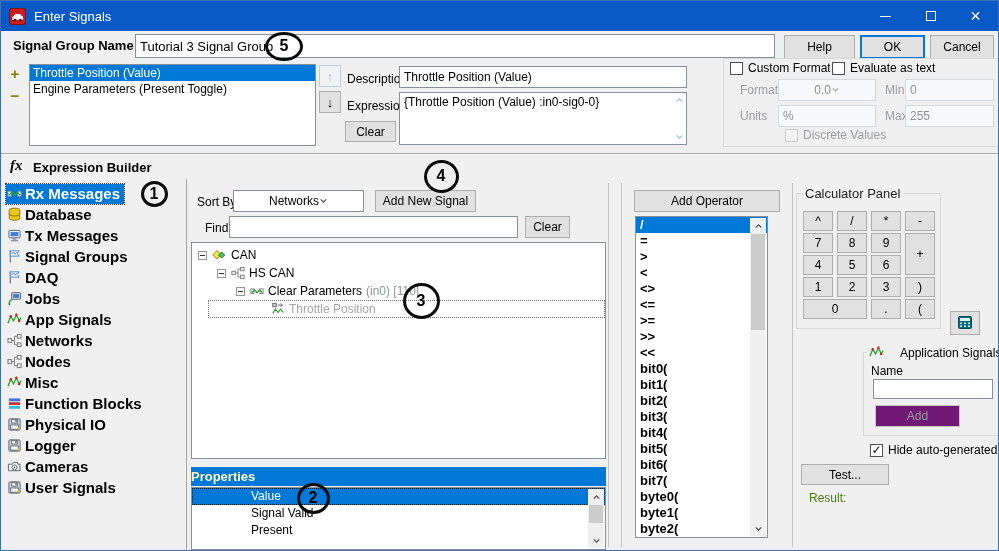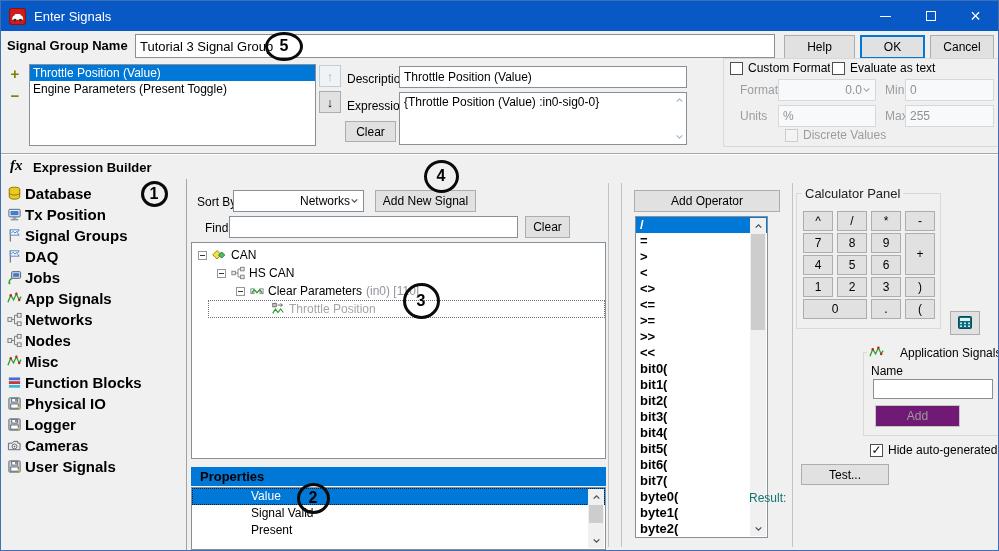--- a/index.html
+++ b/index.html
@@ -22,21 +22,21 @@
   
   .label { position:absolute; font-size:12px; color:#000; white-space:nowrap; }
   .label.dim { color:#9a9d9f; }
   .btn { position:absolute; background:#e1e1e1; border:1px solid #adadad; font-size:12px;
          display:flex; align-items:center; justify-content:center; white-space:nowrap; }
   .btn.default { border:2px solid #0078d7; }
   .btn.disabled { background:#701a75; border-color:#c6c6c6; color:#9b9b9b; }
   .input { position:absolute; background:#fff; border:1px solid #878f99; font-size:12px;
            display:flex; align-items:center; padding:0 4px; white-space:nowrap; overflow:hidden; }
   .input.disabled { background:#f8f9fa; border-color:#d6d9dc; color:#8d9196; }
-  .select { justify-content:flex-end; }
+  .select { justify-content:center; }
   .select .chev { color:#4a4a4a; display:inline-flex; }
   .select.disabled .chev { color:#a7abb0; }
   .checkbox { position:absolute; display:flex; align-items:center; gap:5px; font-size:12px; white-space:nowrap; }
   .cbox { width:13px; height:13px; background:#fff; border:1px solid #4f4f4f; display:flex;
           align-items:center; justify-content:center; font-size:12px; line-height:12px; color:#111; flex:0 0 auto; }
   .checkbox.disabled { color:#9a9d9f; }
   .checkbox.disabled .cbox { border-color:#cbcccd; background:#f4f4f4; }
   .groupbox { position:absolute; border:1px solid #d9d9d9; }
   .group-title { position:absolute; font-size:13px; color:#222; background:#f0f0f0; padding:0 3px; white-space:nowrap; }
 
@@ -45,21 +45,21 @@
   .lrow.selected { background:#0078d7; color:#fff; }
 
   
   .sb { position:absolute; top:1px; bottom:1px; right:1px; width:16px; background:#f0f0f0; }
   .sb-btn { position:absolute; left:0; width:16px; height:15px; display:flex; align-items:center;
             justify-content:center; color:#4a4a4a; }
   .sb-up { top:0; } .sb-down { bottom:0; }
   .sb-thumb { position:absolute; left:1px; width:14px; background:#cdcdcd; }
 
   
-  .sgn-label { left:6px; top:37px; font-weight:bold; font-size:13px; }
+  .sgn-label { left:12px; top:37px; font-weight:bold; font-size:13px; }
   .sgn-input { left:134px; top:33px; width:640px; height:24px; font-size:13px; }
 
   
   .pm { position:absolute; font-weight:bold; font-size:15px; color:#7e7e00; width:16px; text-align:center; }
   .move-btn { width:22px; height:22px; font-weight:bold; font-size:13px; }
   .move-btn.disabled { background:#f0f3f6; border-color:#bfcdd9; color:#a3b4c4; }
   .expr-box { position:absolute; background:#fff; border:1px solid #878f99; font-size:12px; padding:2px 14px 2px 4px; }
   .expr-chev { position:absolute; right:2px; color:#a3bccb; display:inline-flex; }
 
   
@@ -92,21 +92,21 @@
   .tree-row { height:18px; display:flex; align-items:center; border:1px solid transparent; white-space:nowrap; }
   .tree-row.focused { border:1px dotted #707070;margin-left:16px; }
   .expander { width:9px; height:9px; border:1px solid #969696; position:relative; margin-right:5px; flex:0 0 auto; background:#fff; }
   .expander::after { content:""; position:absolute; left:1px; right:1px; top:3px; height:1px; background:#333; }
   .tree-icon { display:inline-flex; margin-right:4px; flex:0 0 auto; }
   .tree-label.dimmed { color:#a6a6a6; }
   .tree-suffix { color:#8f959d; margin-left:4px; }
 
   
   .props-header { position:absolute; left:190px; top:466px; width:415px; height:19px; background:#0078d7;
-                  color:#000000; font-weight:bold; font-size:13px; display:flex; align-items:center; padding-left:9px; }
+                  color:#fef9c3; font-weight:bold; font-size:13px; display:flex; align-items:center; padding-left:0; }
   .props-list { position:absolute; left:190px; top:486px; width:415px; height:63px; background:#fff;
                 border:1px solid #878f99; overflow:hidden; }
   .prop-row { height:17px; line-height:15px; padding-left:58px; border:1px solid transparent; font-size:12px; white-space:nowrap; }
   .prop-row.selected { background:#0078d7; color:#fff; border:1px dotted rgba(0,0,0,.7); }
 
   
   .vline { position:absolute; width:1px; background:#c3c3c3; top:182px; bottom:3px; }
 
   
   .addop-btn { left:633px; top:189px; width:146px; height:22px; }
@@ -128,21 +128,21 @@
   
   .apps-group { left:862px; top:351px; width:150px; height:84px; }
   .apps-title { position:absolute; left:866px; top:344px; font-size:12px; background:#f0f0f0; padding:0 2px;
                 display:flex; align-items:center; gap:16px; white-space:nowrap; }
   .apps-name-label { left:870px; top:363px; }
   .apps-input { left:872px; top:378px; width:120px; height:20px; }
   .apps-add-btn { left:874px; top:404px; width:85px; height:22px; }
 
   .hide-cb { left:869px; top:442px; }
   .test-btn { left:800px; top:463px; width:88px; height:21px; }
-  .result-label { left:748px; top:490px; color:#0f766e; }
+  .result-label { left:808px; top:490px; color:#4d7c0f; }
 
   
   .annot { position:absolute; border:3px solid #0a0a0a; border-radius:50%; display:flex; align-items:center;
            justify-content:center; font-weight:bold; font-size:16px; color:#000; background:transparent; z-index:60; }
 </style>
 </head>
 <body>
 
 <div class="window">
 
@@ -234,20 +234,32 @@
     <span class="cbox"></span>
     <span>Discrete Values</span>
   </div>
 
   <div class="sep"></div>
   <div class="fx-glyph">fx</div>
   <div class="builder-title">Expression Builder</div>
 
   <div class="sidebar" id="sidebar">
       <div class="side-row">
+        <div class="side-item selected">
+          <span class="side-icon" style="display: inline-flex;">
+            <svg width="15" height="15" viewBox="0 0 16 16">
+              <rect x="1" y="5.5" width="3.6" height="5.5" fill="#fff" stroke="#7d828a"></rect>
+              <rect x="11.4" y="5.5" width="3.6" height="5.5" fill="#fff" stroke="#7d828a"></rect>
+              <polyline points="2,10 5,6.5 8,10 11,6.5 14,10" stroke="#2da02d" fill="none" stroke-width="1.4"></polyline>
+            </svg>
+          </span>
+          <span class="side-label">Rx Messages</span>
+        </div>
+      </div>
+      <div class="side-row">
         <div class="side-item">
           <span class="side-icon" style="display: inline-flex;">
             <svg width="15" height="15" viewBox="0 0 16 16">
               <ellipse cx="8" cy="3.6" rx="5.6" ry="2.3" fill="#ecc91f" stroke="#8a7200"></ellipse>
               <path d="M2.4 3.6v8.2c0 1.3 2.5 2.3 5.6 2.3s5.6-1 5.6-2.3V3.6" fill="#ecc91f" stroke="#8a7200"></path>
               <path d="M2.4 7.3c0 1.3 2.5 2.3 5.6 2.3s5.6-1 5.6-2.3" fill="none" stroke="#8a7200"></path>
             </svg>
           </span>
           <span class="side-label">Database</span>
         </div>
@@ -255,21 +267,21 @@
       <div class="side-row">
         <div class="side-item">
           <span class="side-icon" style="display: inline-flex;">
             <svg width="15" height="15" viewBox="0 0 16 16">
               <rect x="2" y="2.5" width="12" height="8" rx="1" fill="#e6ecf2" stroke="#55606e"></rect>
               <rect x="3.8" y="4.3" width="8.4" height="4.4" fill="#3d7edb"></rect>
               <rect x="6" y="10.5" width="4" height="2" fill="#8c97a5"></rect>
               <rect x="4" y="12.7" width="8" height="1.6" fill="#8c97a5"></rect>
             </svg>
           </span>
-          <span class="side-label">Tx Position</span>
+          <span class="side-label">Tx Messages</span>
         </div>
       </div>
       <div class="side-row">
         <div class="side-item">
           <span class="side-icon" style="display: inline-flex;">
             <svg width="15" height="15" viewBox="0 0 16 16">
               <path d="M3.5 1.5v13" stroke="#555"></path>
               <path d="M3.5 2h9.5l-2.2 2.8 2.2 2.8H3.5z" fill="#fff" stroke="#4a7fc4"></path>
               <polyline points="4.5,5.5 6.5,3.5 8.5,5.5 10.5,3.5" stroke="#2f6fbe" fill="none"></polyline>
             </svg>

